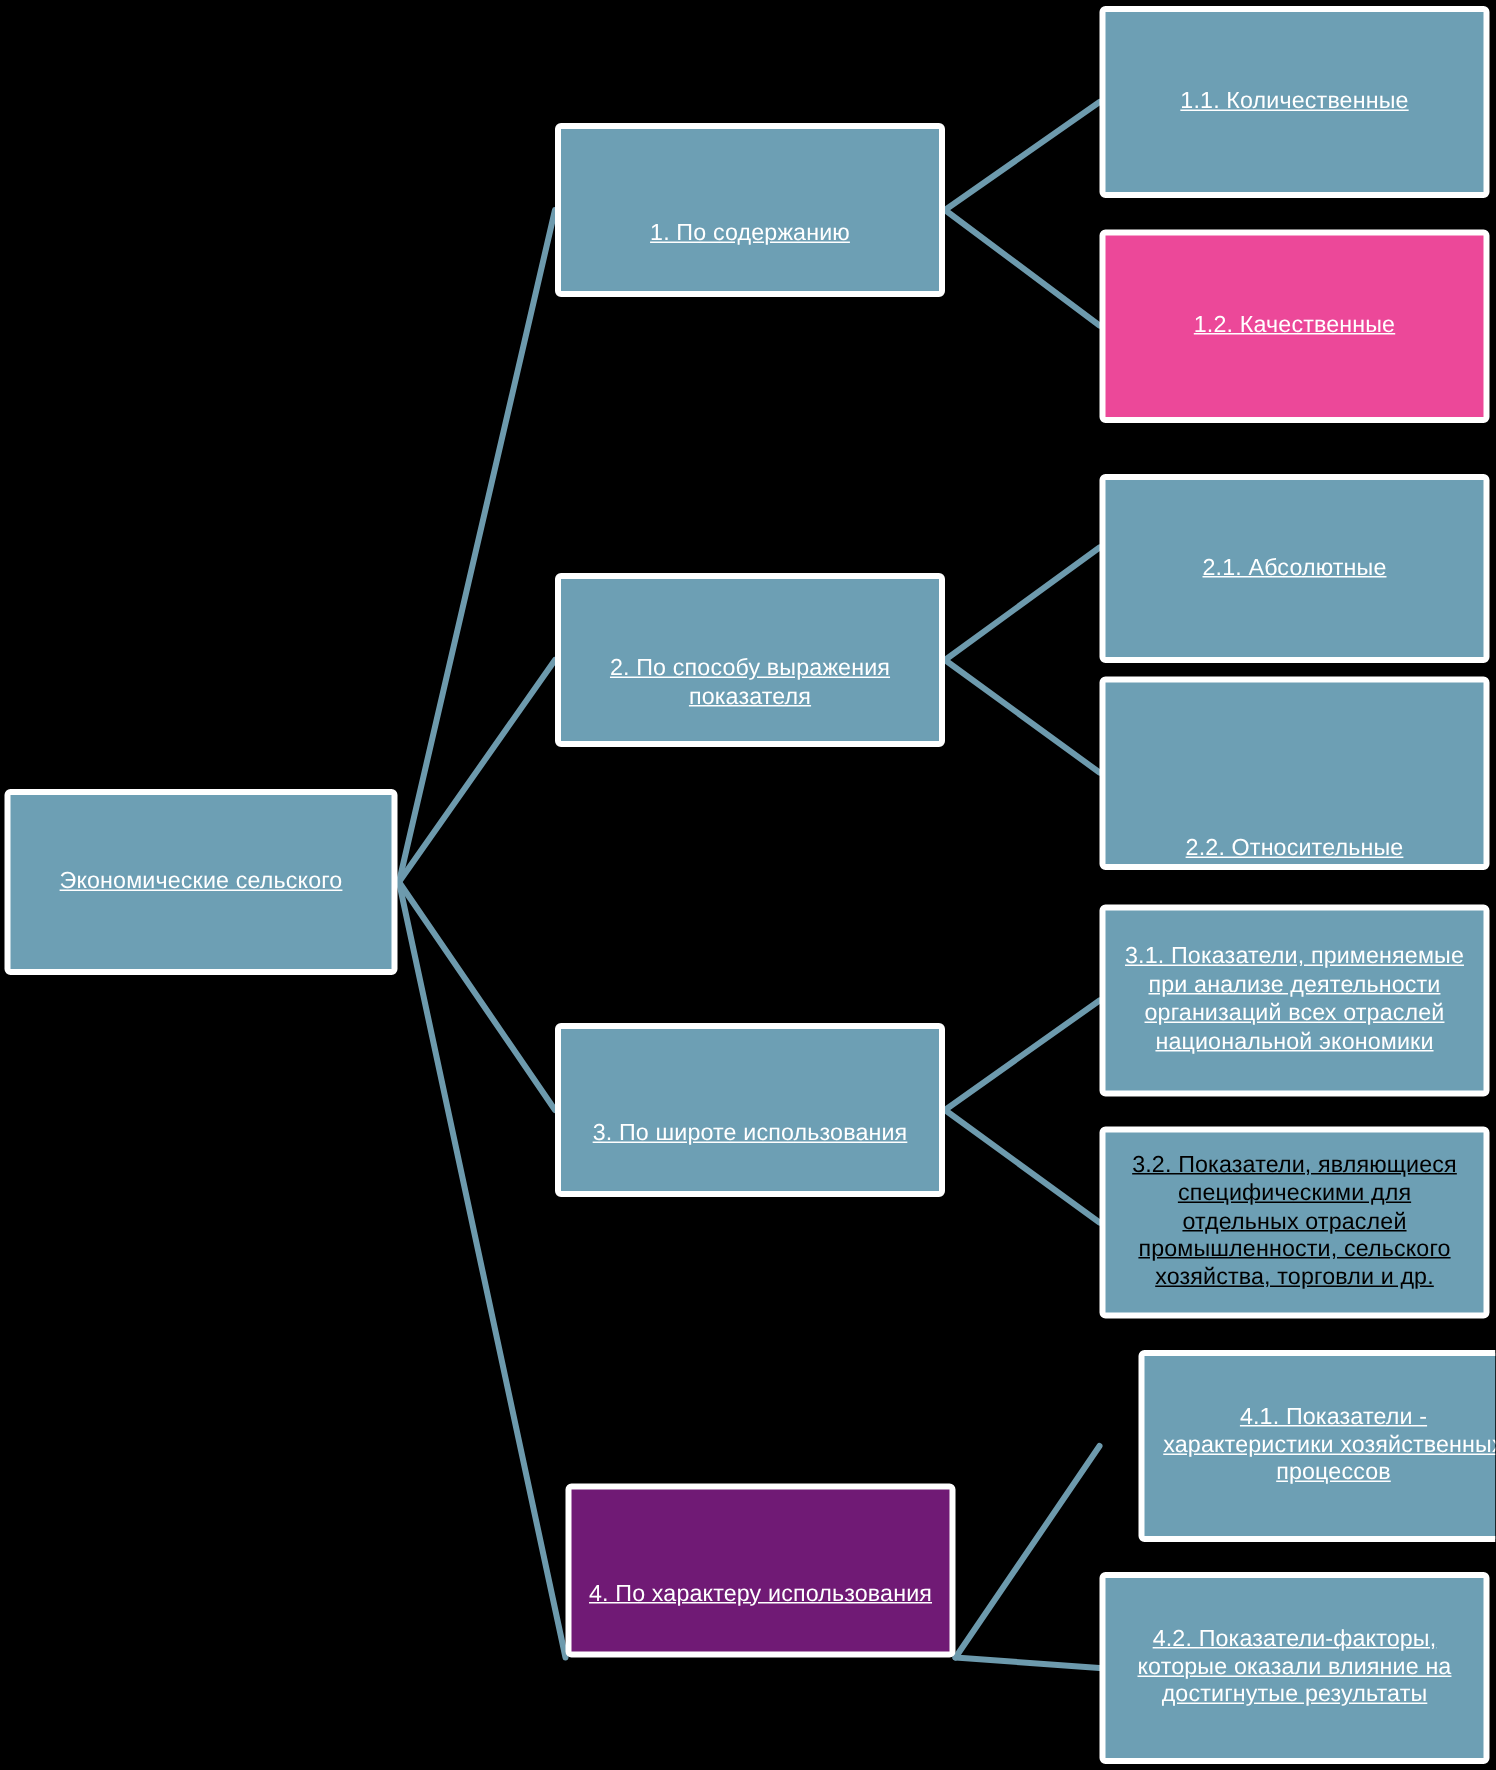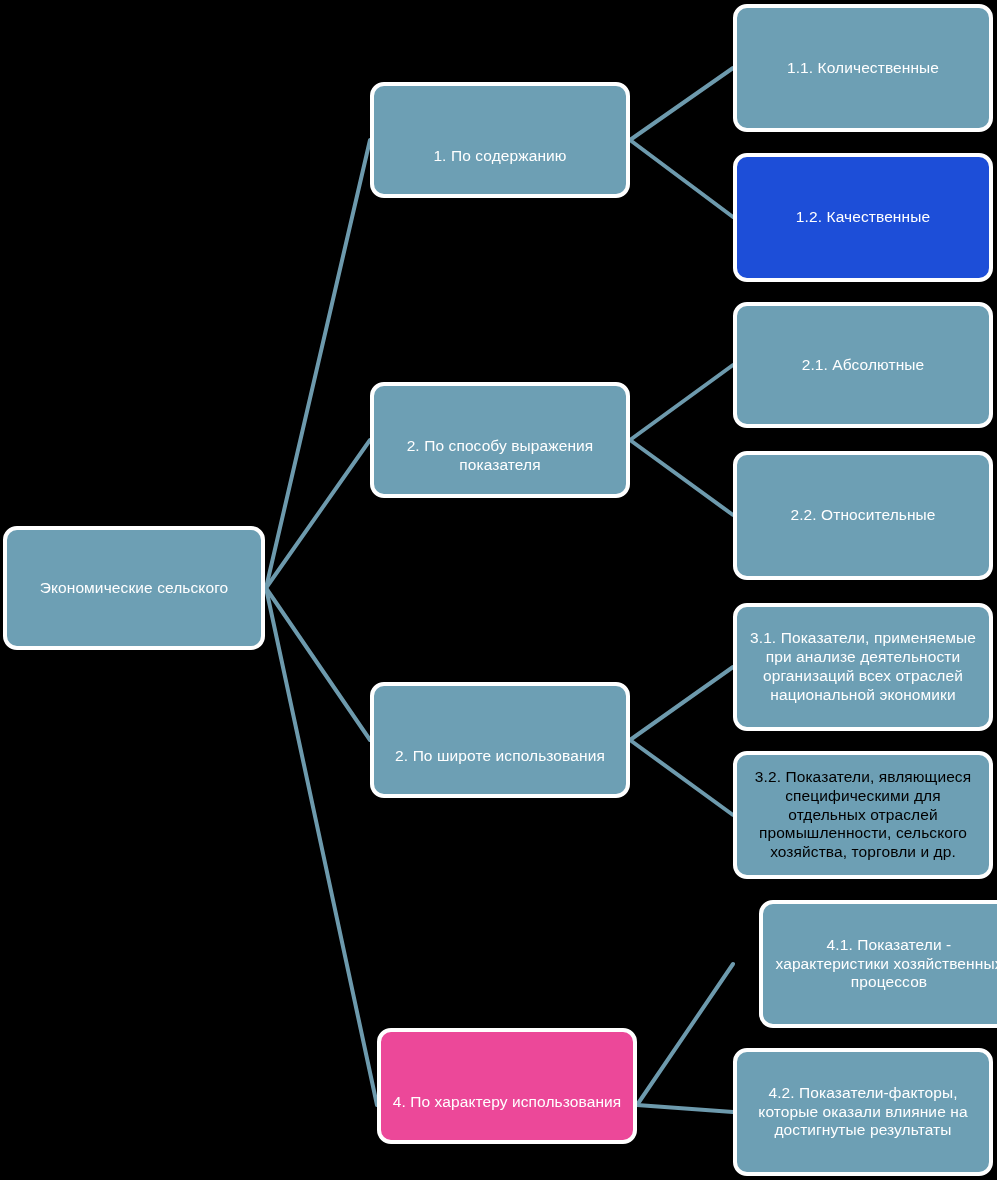--- a/index.html
+++ b/index.html
@@ -20,27 +20,28 @@
     left: 0;
     top: 0;
     width: 997px;
     height: 1180px;
   }
   .node {
     position: absolute;
     box-sizing: border-box;
     background: #6d9fb4;
     border: 4px solid #ffffff;
-    border-radius: 14px;
+    border-radius: 4px;
     display: flex;
     align-items: center;
     justify-content: center;
     text-align: center;
     color: #ffffff;
     z-index: 5;
+    text-decoration: underline;
   }
   .node .label {
     display: block;
     width: 100%;
     padding: 0 8px;
     line-height: 1.22;
     white-space: pre-line;
     font-weight: normal;
     letter-spacing: 0.1px;
   }
@@ -70,50 +71,50 @@
   <div id="nodes">
       <div class="node node-root" style="left: 3px; top: 526px; width: 262px; height: 124px; background: rgb(109, 159, 180); border-color: rgb(255, 255, 255); color: rgb(255, 255, 255);">
         <span class="label">Экономические сельского</span>
       </div>
       <div class="node node-mid" style="left: 370px; top: 82px; width: 260px; height: 116px; background: rgb(109, 159, 180); border-color: rgb(255, 255, 255); color: rgb(255, 255, 255);">
         <span class="label">1. По содержанию</span>
       </div>
       <div class="node node-leaf" style="left: 733px; top: 4px; width: 260px; height: 128px; background: rgb(109, 159, 180); border-color: rgb(255, 255, 255); color: rgb(255, 255, 255);">
         <span class="label">1.1. Количественные</span>
       </div>
-      <div class="node node-leaf" style="left: 733px; top: 153px; width: 260px; height: 129px; background: #1d4ed8; border-color: rgb(255, 255, 255); color: rgb(255, 255, 255);">
+      <div class="node node-leaf" style="left: 733px; top: 153px; width: 260px; height: 129px; background: #ec4899; border-color: rgb(255, 255, 255); color: rgb(255, 255, 255);">
         <span class="label">1.2. Качественные</span>
       </div>
       <div class="node node-mid" style="left: 370px; top: 382px; width: 260px; height: 116px; background: rgb(109, 159, 180); border-color: rgb(255, 255, 255); color: rgb(255, 255, 255);">
         <span class="label">2. По способу выражения
 показателя</span>
       </div>
-      <div class="node node-leaf" style="left: 733px; top: 302px; width: 260px; height: 126px; background: rgb(109, 159, 180); border-color: rgb(255, 255, 255); color: rgb(255, 255, 255);">
+      <div class="node node-leaf" style="left: 733px; top: 316px; width: 260px; height: 126px; background: rgb(109, 159, 180); border-color: rgb(255, 255, 255); color: rgb(255, 255, 255);">
         <span class="label">2.1. Абсолютные</span>
       </div>
-      <div class="node node-leaf" style="left: 733px; top: 451px; width: 260px; height: 129px; background: rgb(109, 159, 180); border-color: rgb(255, 255, 255); color: rgb(255, 255, 255);">
+      <div class="node node-leaf" style="left: 733px; top: 451px; width: 260px; height: 129px; background: rgb(109, 159, 180); border-color: rgb(255, 255, 255); color: rgb(255, 255, 255); align-items: flex-end;">
         <span class="label">2.2. Относительные</span>
       </div>
       <div class="node node-mid" style="left: 370px; top: 682px; width: 260px; height: 116px; background: rgb(109, 159, 180); border-color: rgb(255, 255, 255); color: rgb(255, 255, 255);">
-        <span class="label">2. По широте использования</span>
+        <span class="label">3. По широте использования</span>
       </div>
       <div class="node node-leaf-long" style="left: 733px; top: 603px; width: 260px; height: 128px; background: rgb(109, 159, 180); border-color: rgb(255, 255, 255); color: rgb(255, 255, 255); align-items: center;">
         <span class="label">3.1. Показатели, применяемые
 при анализе деятельности
 организаций всех отраслей
 национальной экономики</span>
       </div>
       <div class="node node-leaf-long" style="left: 733px; top: 751px; width: 260px; height: 128px; background: rgb(109, 159, 180); border-color: rgb(255, 255, 255); color: #000000;">
         <span class="label">3.2. Показатели, являющиеся
 специфическими  для
 отдельных отраслей
 промышленности, сельского
 хозяйства, торговли и др.</span>
       </div>
-      <div class="node node-mid" style="left: 377px; top: 1028px; width: 260px; height: 116px; background: #ec4899; border-color: rgb(255, 255, 255); color: rgb(255, 255, 255);">
+      <div class="node node-mid" style="left: 377px; top: 989px; width: 260px; height: 116px; background: #701a75; border-color: rgb(255, 255, 255); color: rgb(255, 255, 255);">
         <span class="label">4. По характеру использования</span>
       </div>
       <div class="node node-leaf-long" style="left: 733px; top: 900px; width: 260px; height: 128px; background: rgb(109, 159, 180); border-color: rgb(255, 255, 255); color: rgb(255, 255, 255); margin-left: 26px;">
         <span class="label">4.1. Показатели -
 характе­ристики хозяйственных
 процессов</span>
       </div>
       <div class="node node-leaf-long" style="left: 733px; top: 1048px; width: 260px; height: 128px; background: rgb(109, 159, 180); border-color: rgb(255, 255, 255); color: rgb(255, 255, 255);">
         <span class="label">4.2. Показатели-факторы,
 которые оказали влияние на

